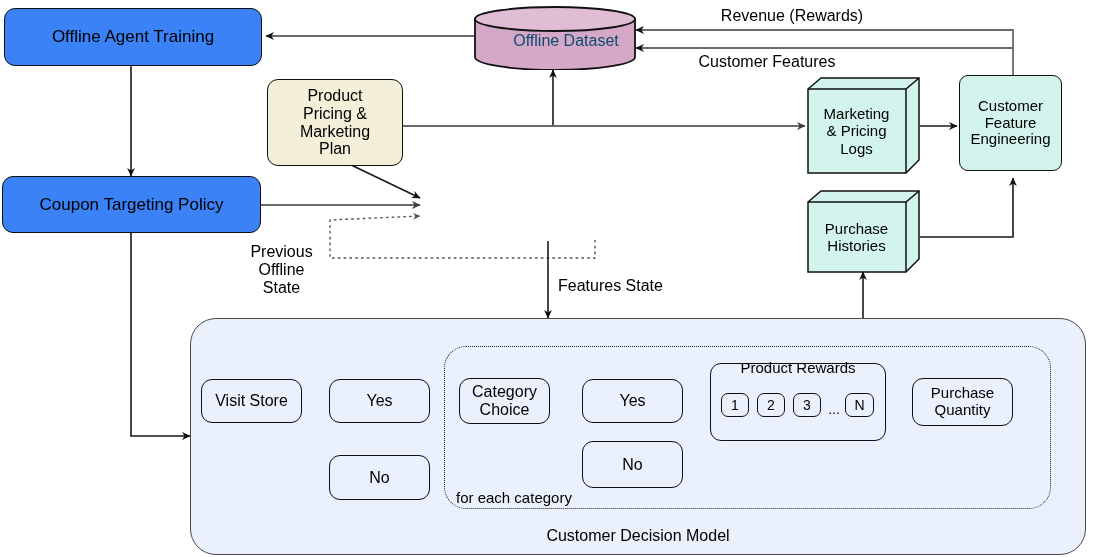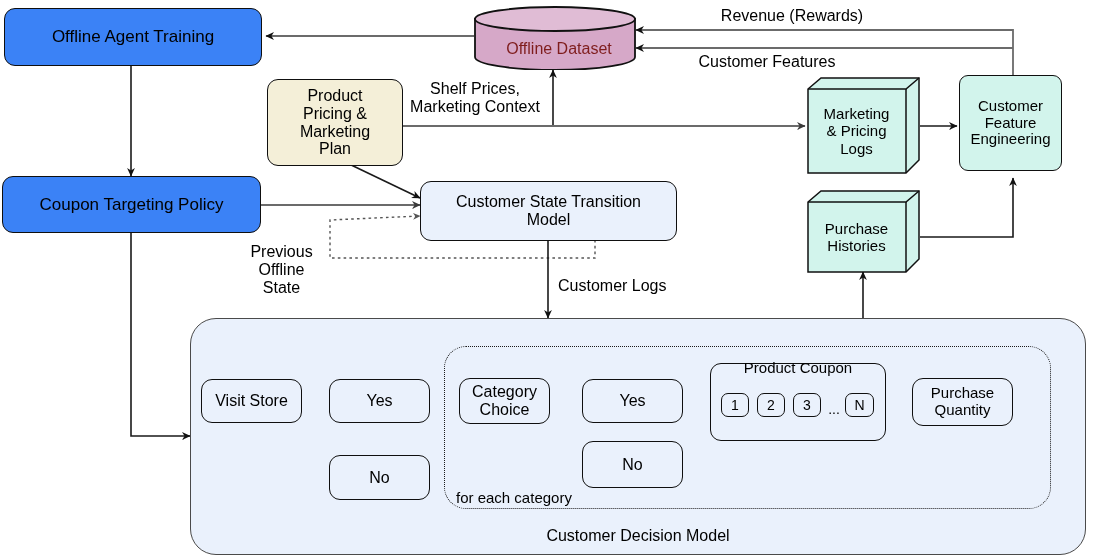--- a/index.html
+++ b/index.html
@@ -92,28 +92,27 @@
     white-space: pre-line;
     line-height: 1.14;
     color: #000;
   }
 
   
   .cylinder { position: absolute; }
   .cylinder .cyl-svg { position: absolute; left: 0; top: 0; }
   .cylinder .cyl-label {
     position: absolute;
-    left: 4px;
+    left: 11px;
     width: 100%;
     display: flex;
     align-items: center;
     justify-content: center;
-    color: #7f1d1d;
+    color: #0c4a6e;
     white-space: nowrap;
-    margin-top: 8px;
   }
 
   
   .chip {
     position: absolute;
     box-sizing: border-box;
     border: 1px solid #0f0f0f;
     border-radius: 7px;
     background: #eaf1fc;
     display: flex;
@@ -238,22 +237,20 @@
 
   <div class="node rbox lav" style="left:4px; top:8px; width:258px; height:58px; font-size:17px;">Offline Agent Training</div>
 
   <div class="node rbox lav" style="left:2px; top:176px; width:259px; height:57px; font-size:17px;">Coupon Targeting Policy</div>
 
   <div class="node rbox cream" style="left:267px; top:79px; width:136px; height:87px; font-size:16px;">Product
 Pricing &amp;
 Marketing
 Plan</div>
 
-  <div class="node rbox lblue" style="left:420px; top:181px; width:257px; height:60px; font-size:16px;">Customer State Transition
-Model</div>
 
   <div class="cylinder" style="left:474px; top:6px; width:162px; height:64px;">
     <svg class="cyl-svg" width="162" height="64" viewBox="0 0 162 64">
       <path d="M1,13 L1,51 A80,13 0 0 0 161,51 L161,13 Z" fill="#d6a8c8" stroke="#111111" stroke-width="1.8"></path>
       <ellipse cx="81" cy="13" rx="80" ry="12" fill="#e0bcd5" stroke="#111111" stroke-width="1.8"></ellipse>
     </svg>
     <div class="cyl-label" style="top:22px; height:26px; font-size:16px;">Offline Dataset</div>
   </div>
 
   <div class="cube" style="left:807px; top:77px; width:113px; height:97px;">
@@ -296,38 +293,36 @@
   <div class="node rbox lblue" style="left:329px; top:455px; width:101px; height:45px; font-size:16px;">No</div>
 
   <div class="node rbox lblue" style="left:459px; top:378px; width:91px; height:46px; font-size:16px;">Category
 Choice</div>
 
   <div class="node rbox lblue" style="left:582px; top:379px; width:101px; height:44px; font-size:16px;">Yes</div>
 
   <div class="node rbox lblue" style="left:582px; top:441px; width:101px; height:47px; font-size:16px;">No</div>
 
   <div class="node rbox lblue" style="left:710px; top:363px; width:176px; height:78px;"></div>
-  <div class="pc-title" style="left:710px; top:359px; width:176px; font-size:15px;">Product Coupon</div>
+  <div class="pc-title" style="left:710px; top:359px; width:176px; font-size:15px;">Product Rewards</div>
 
   <div class="chip" style="left:721px; top:393px; width:28px; height:24px; font-size:14px;">1</div>
   <div class="chip" style="left:757px; top:393px; width:28px; height:24px; font-size:14px;">2</div>
   <div class="chip" style="left:793px; top:393px; width:28px; height:24px; font-size:14px;">3</div>
   <div class="chip-ellipsis" style="left:823px; top:393px; width:22px; height:24px; font-size:14px;">...</div>
   <div class="chip" style="left:845px; top:393px; width:29px; height:24px; font-size:14px;">N</div>
 
   <div class="node rbox lblue" style="left:912px; top:378px; width:101px; height:48px; font-size:15px;">Purchase
 Quantity</div>
 
   <div class="edge-label" style="left:672px; top:7px; width:240px; font-size:16px;">Revenue (Rewards)</div>
 
   <div class="edge-label" style="left:652px; top:53px; width:230px; font-size:16px;">Customer Features</div>
 
-  <div class="edge-label" style="left:396px; top:80px; width:158px; font-size:16px;">Shelf Prices,
-Marketing Context</div>
 
   <div class="edge-label" style="left:229px; top:243px; width:105px; font-size:16px;">Previous
 Offline
 State</div>
 
-  <div class="edge-label" style="left:558px; top:277px; width:150px; font-size:16px; text-align:left;">Customer Logs</div>
+  <div class="edge-label" style="left:558px; top:277px; width:150px; font-size:16px; text-align:left;">Features State</div>
 
 
 </div>
 
 </body></html>

